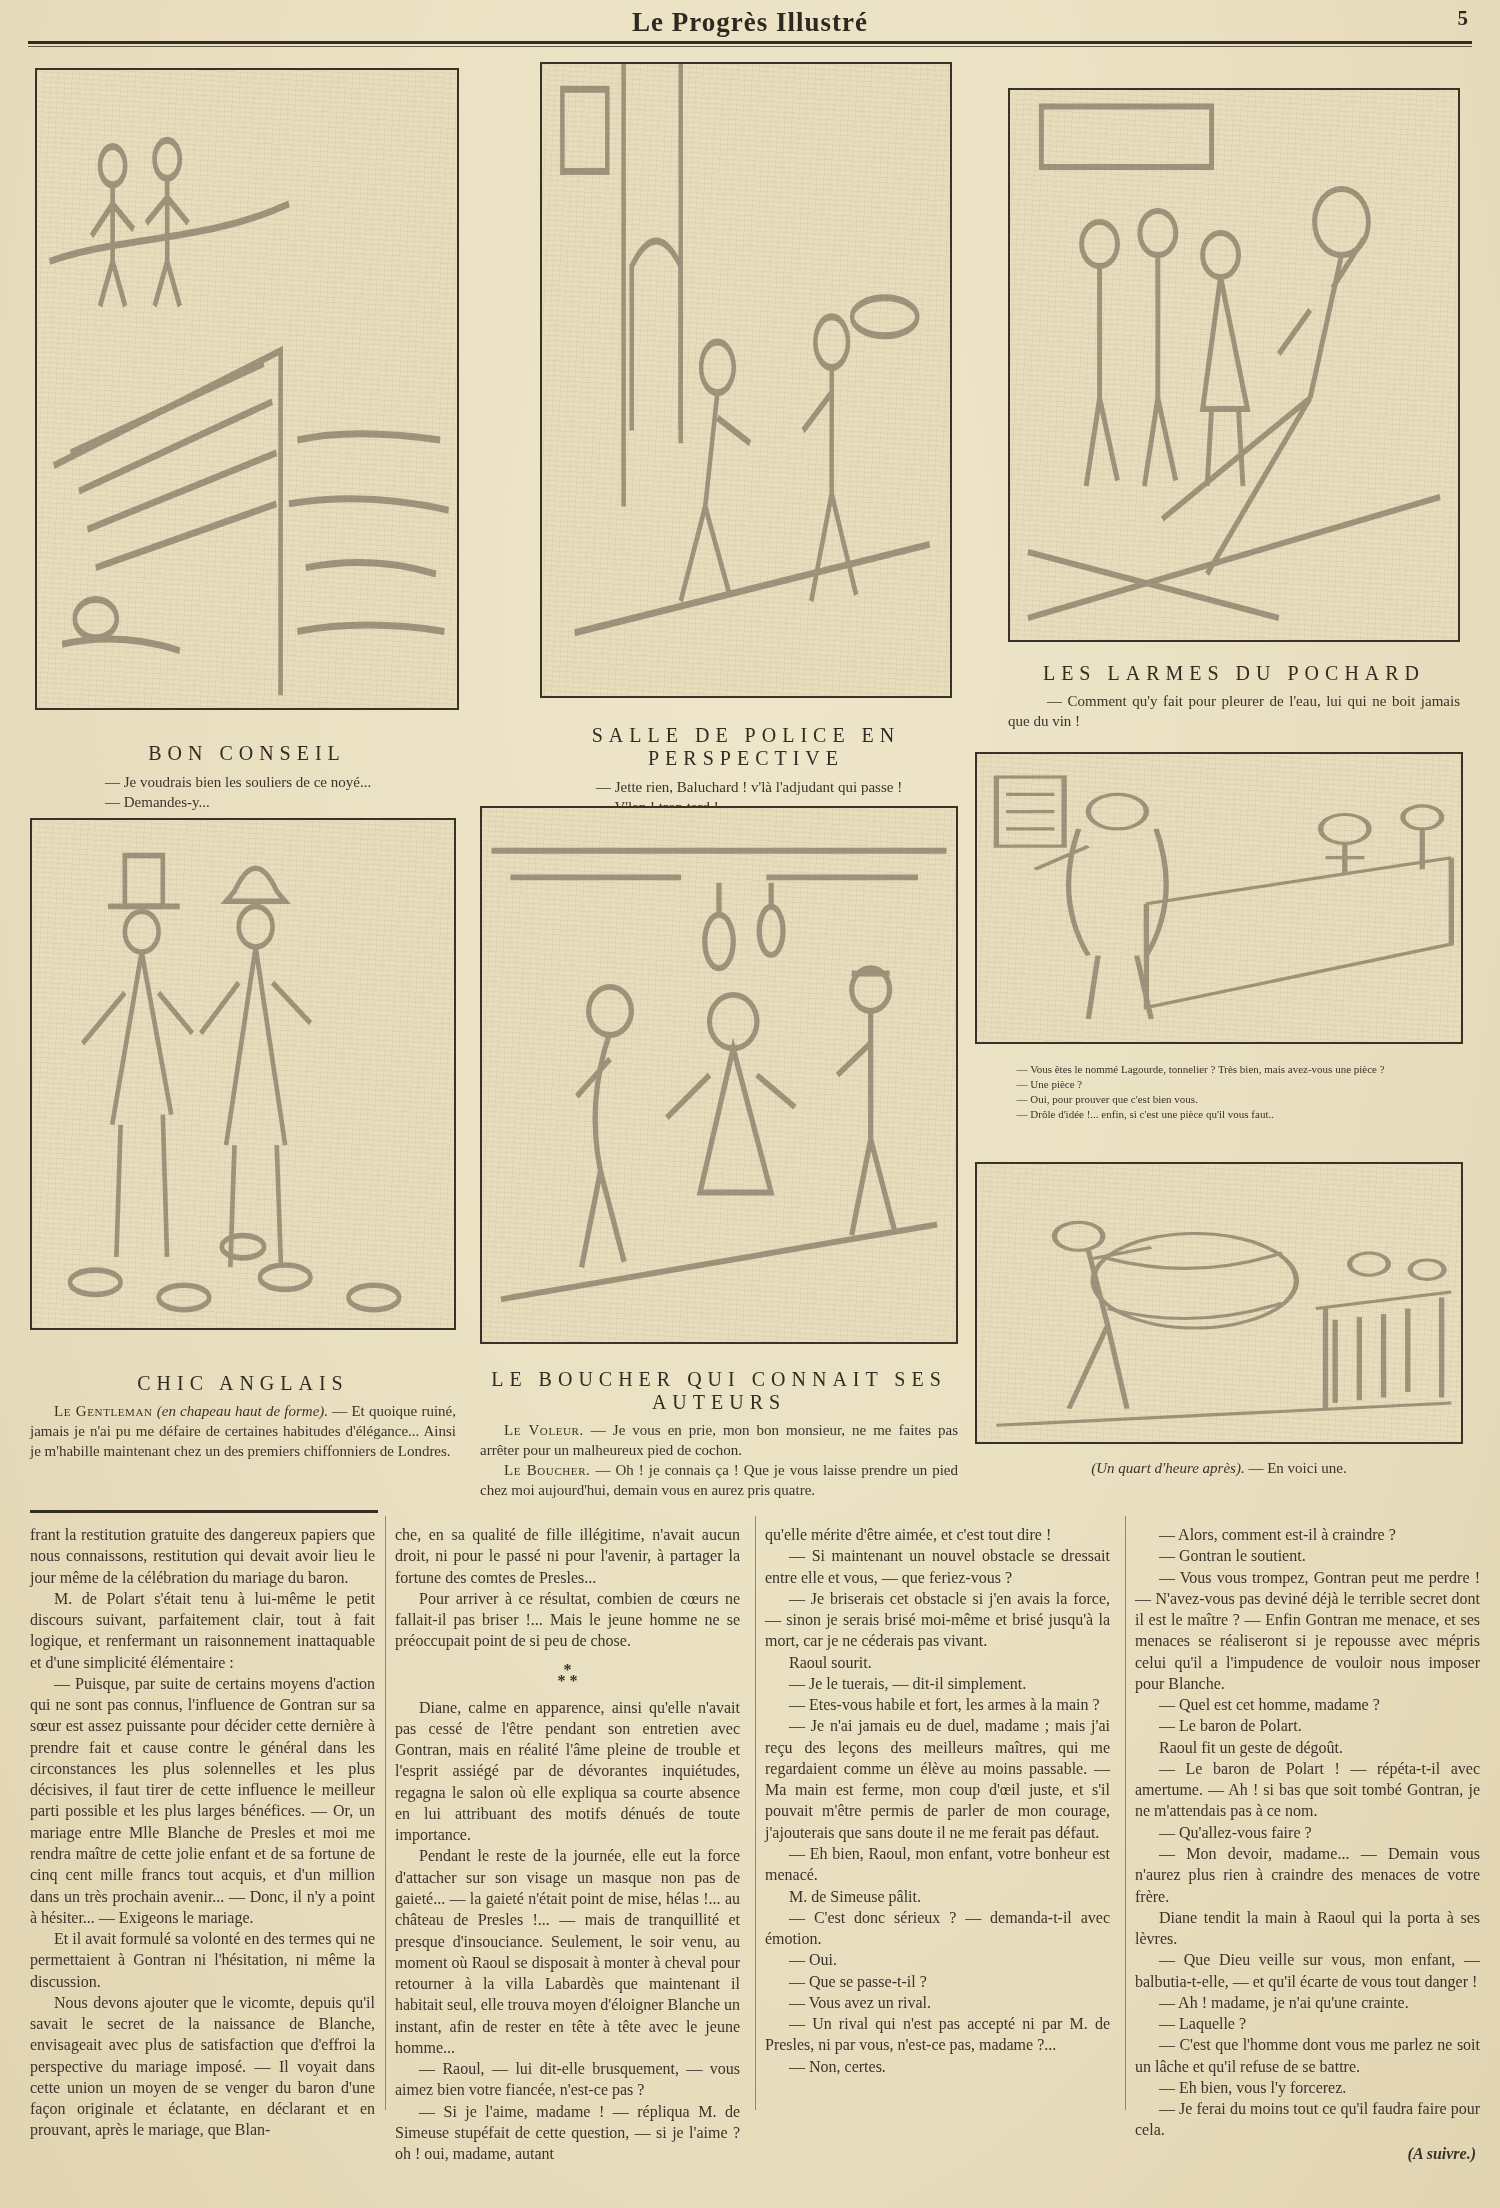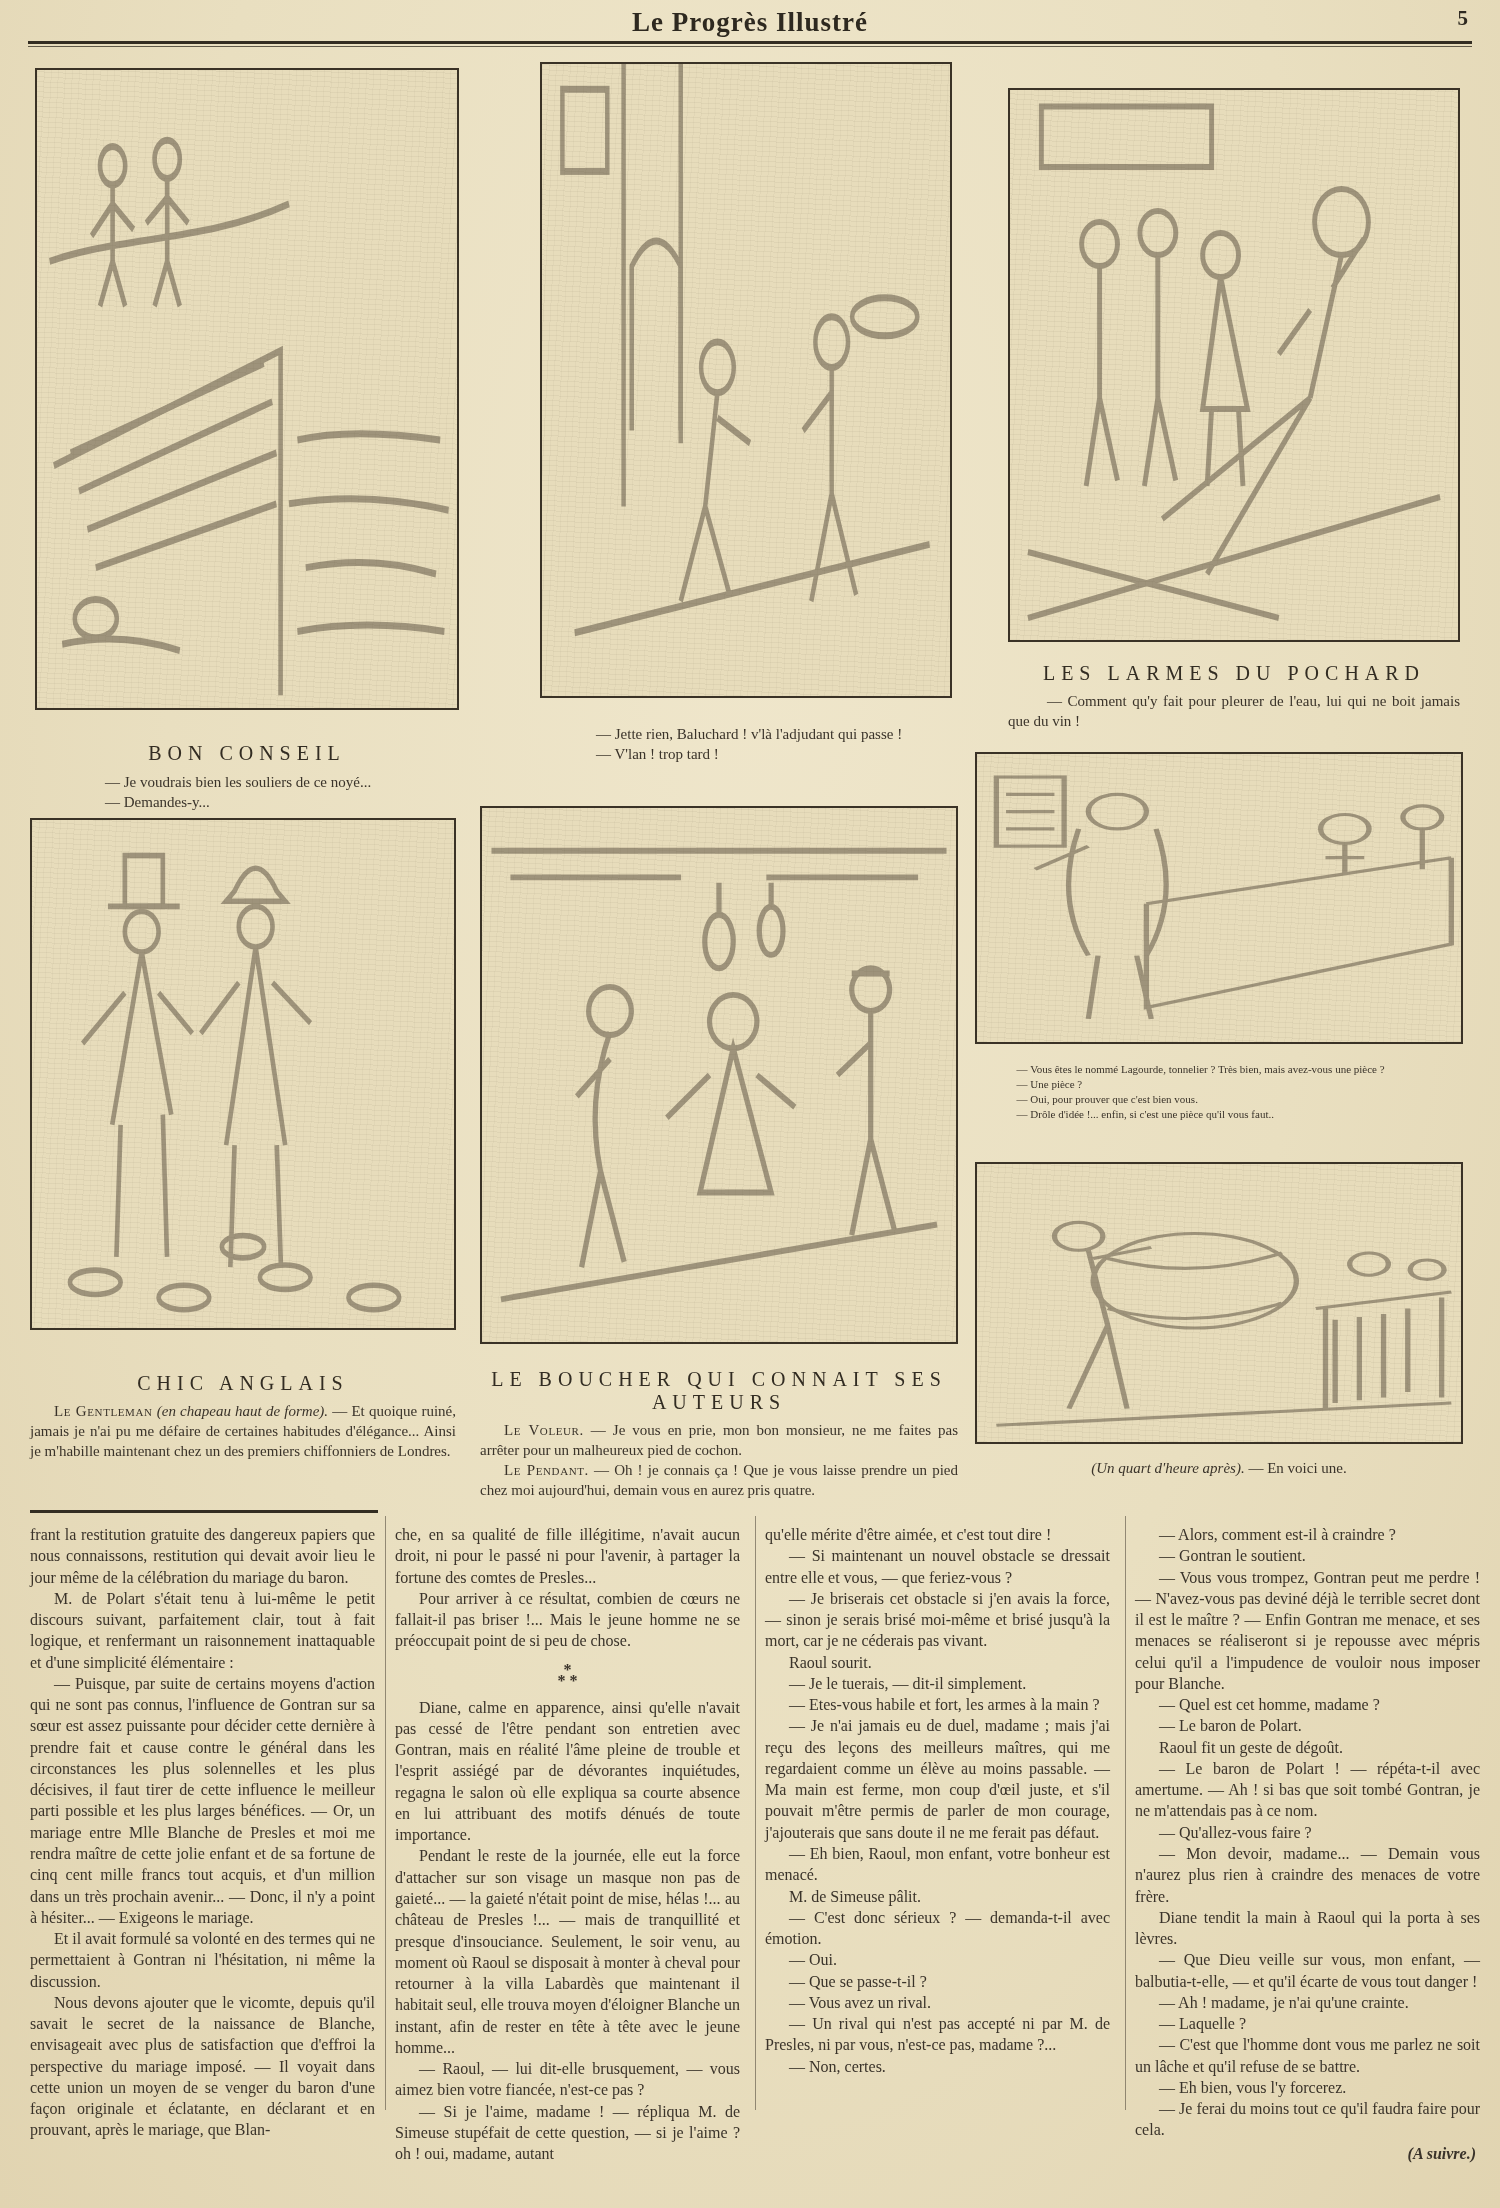--- a/index.html
+++ b/index.html
@@ -85,20 +85,21 @@
         <circle cx="43" cy="48" r="4"></circle>
           <path d="M43,52 L40,70 M40,70 L34,85 M40,70 L46,84 M43,56 L51,60"></path>
         <circle cx="71" cy="44" r="4"></circle>
           <path d="M71,48 L71,68 M71,68 L66,85 M71,68 L77,84 M71,52 L64,58"></path>
         <ellipse cx="84" cy="40" rx="8" ry="3"></ellipse>
         <path d="M8,90 L95,76"></path>
       </g>
     </svg>
   </div>
   <div class="cap" style="left:540px;top:724px;width:412px;">
+    <p class="cap-title">SALLE DE POLICE EN PERSPECTIVE</p>
     <div class="cap-lines pad56">
         <p>— Jette rien, Baluchard ! v'là l'adjudant qui passe !</p>
         <p>— V'lan ! trop tard !</p>
       </div>
   </div>
 
   <div class="panel" style="left:1008px;top:88px;width:452px;height:554px;">
     <svg viewBox="0 0 100 100" preserveAspectRatio="none">
       <g fill="none" stroke="#4b4132" stroke-width="1.1" opacity=".55">
         <rect x="7" y="3" width="38" height="11"></rect>
@@ -163,21 +164,21 @@
       </g>
     </svg>
   </div>
   <div class="cap" style="left:480px;top:1368px;width:478px;">
     <p class="cap-title">LE BOUCHER QUI CONNAIT SES AUTEURS</p>
     <p class="cap-par-sm">
       <span class="sc">Le Voleur.</span>
       <span>— Je vous en prie, mon bon monsieur, ne me faites pas arrêter pour un malheureux pied de cochon.</span>
     </p>
     <p class="cap-par-sm">
-      <span class="sc">Le Pendant.</span>
+      <span class="sc">Le Boucher.</span>
       <span>— Oh ! je connais ça ! Que je vous laisse prendre un pied chez moi aujourd'hui, demain vous en aurez pris quatre.</span>
     </p>
   </div>
 
   <div class="panel" style="left:975px;top:752px;width:488px;height:292px;">
     <svg viewBox="0 0 100 100" preserveAspectRatio="none">
       <g fill="none" stroke="#4b4132" stroke-width="1.1" opacity=".55">
         <rect x="4" y="8" width="14" height="24"></rect>
           <path d="M6,14 L16,14 M6,20 L16,20 M6,26 L16,26"></path>
         <path d="M35,52 L98,36 M35,52 L35,88 L98,66 L98,36"></path>

